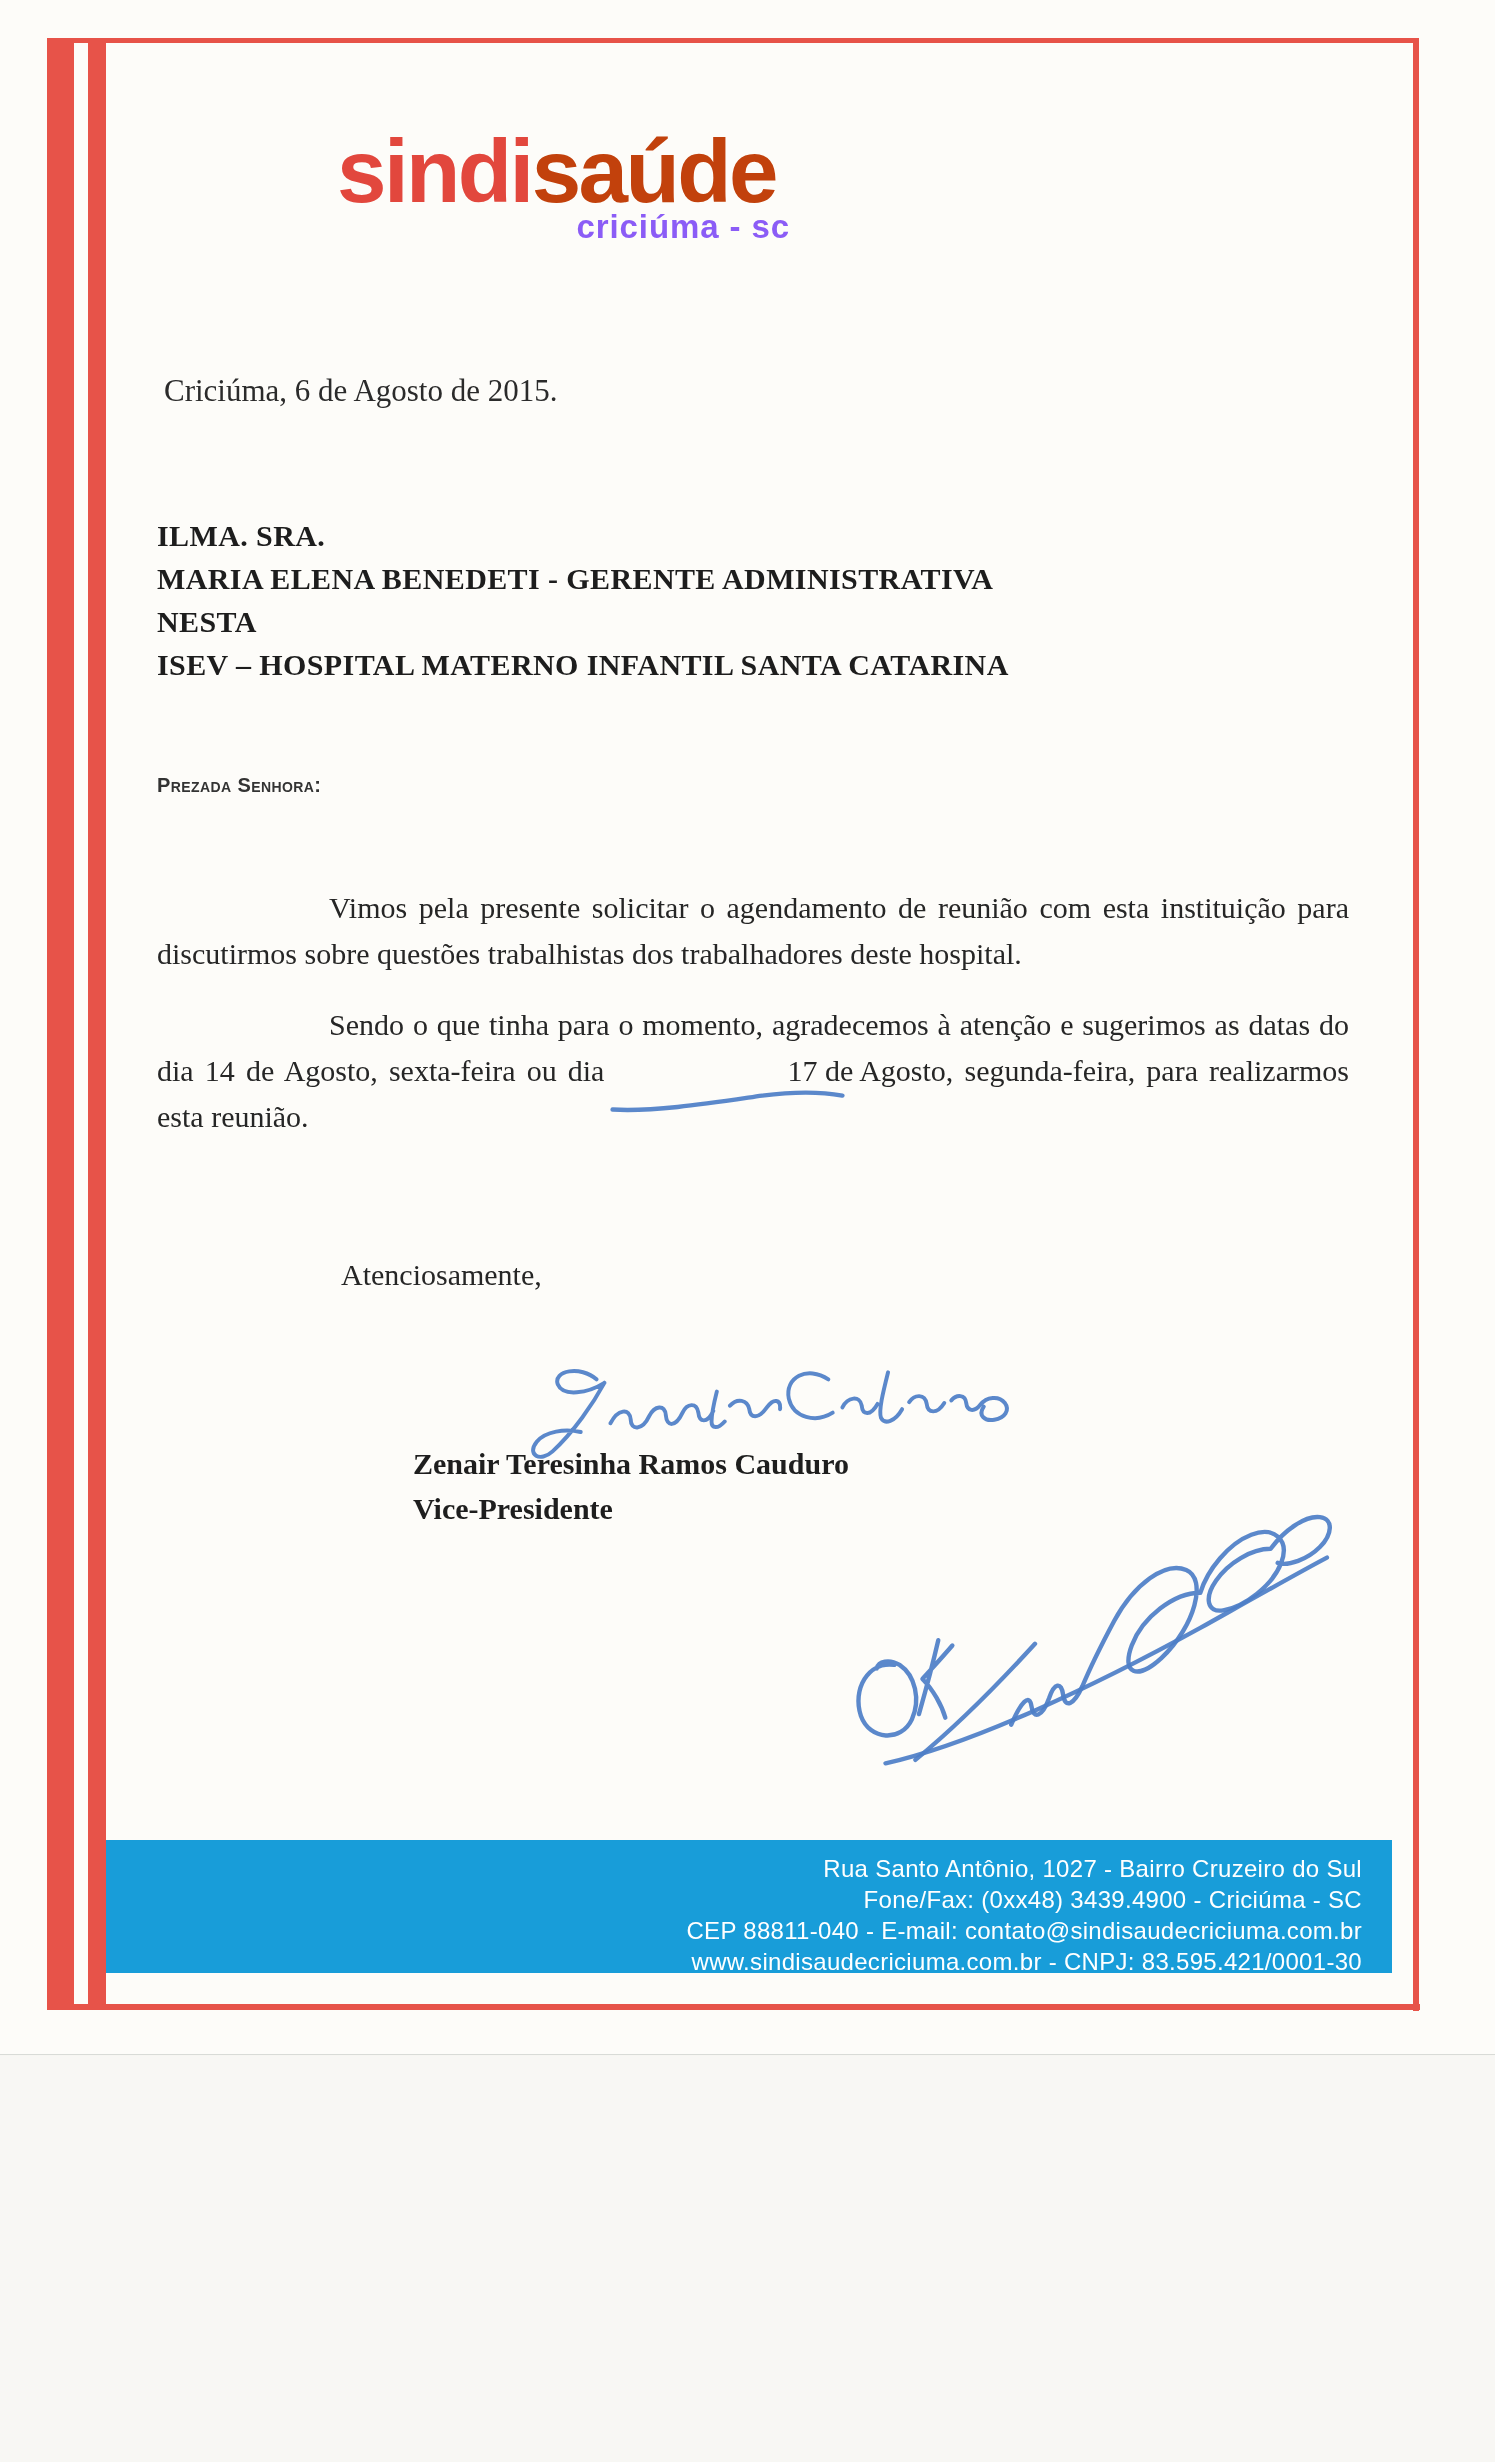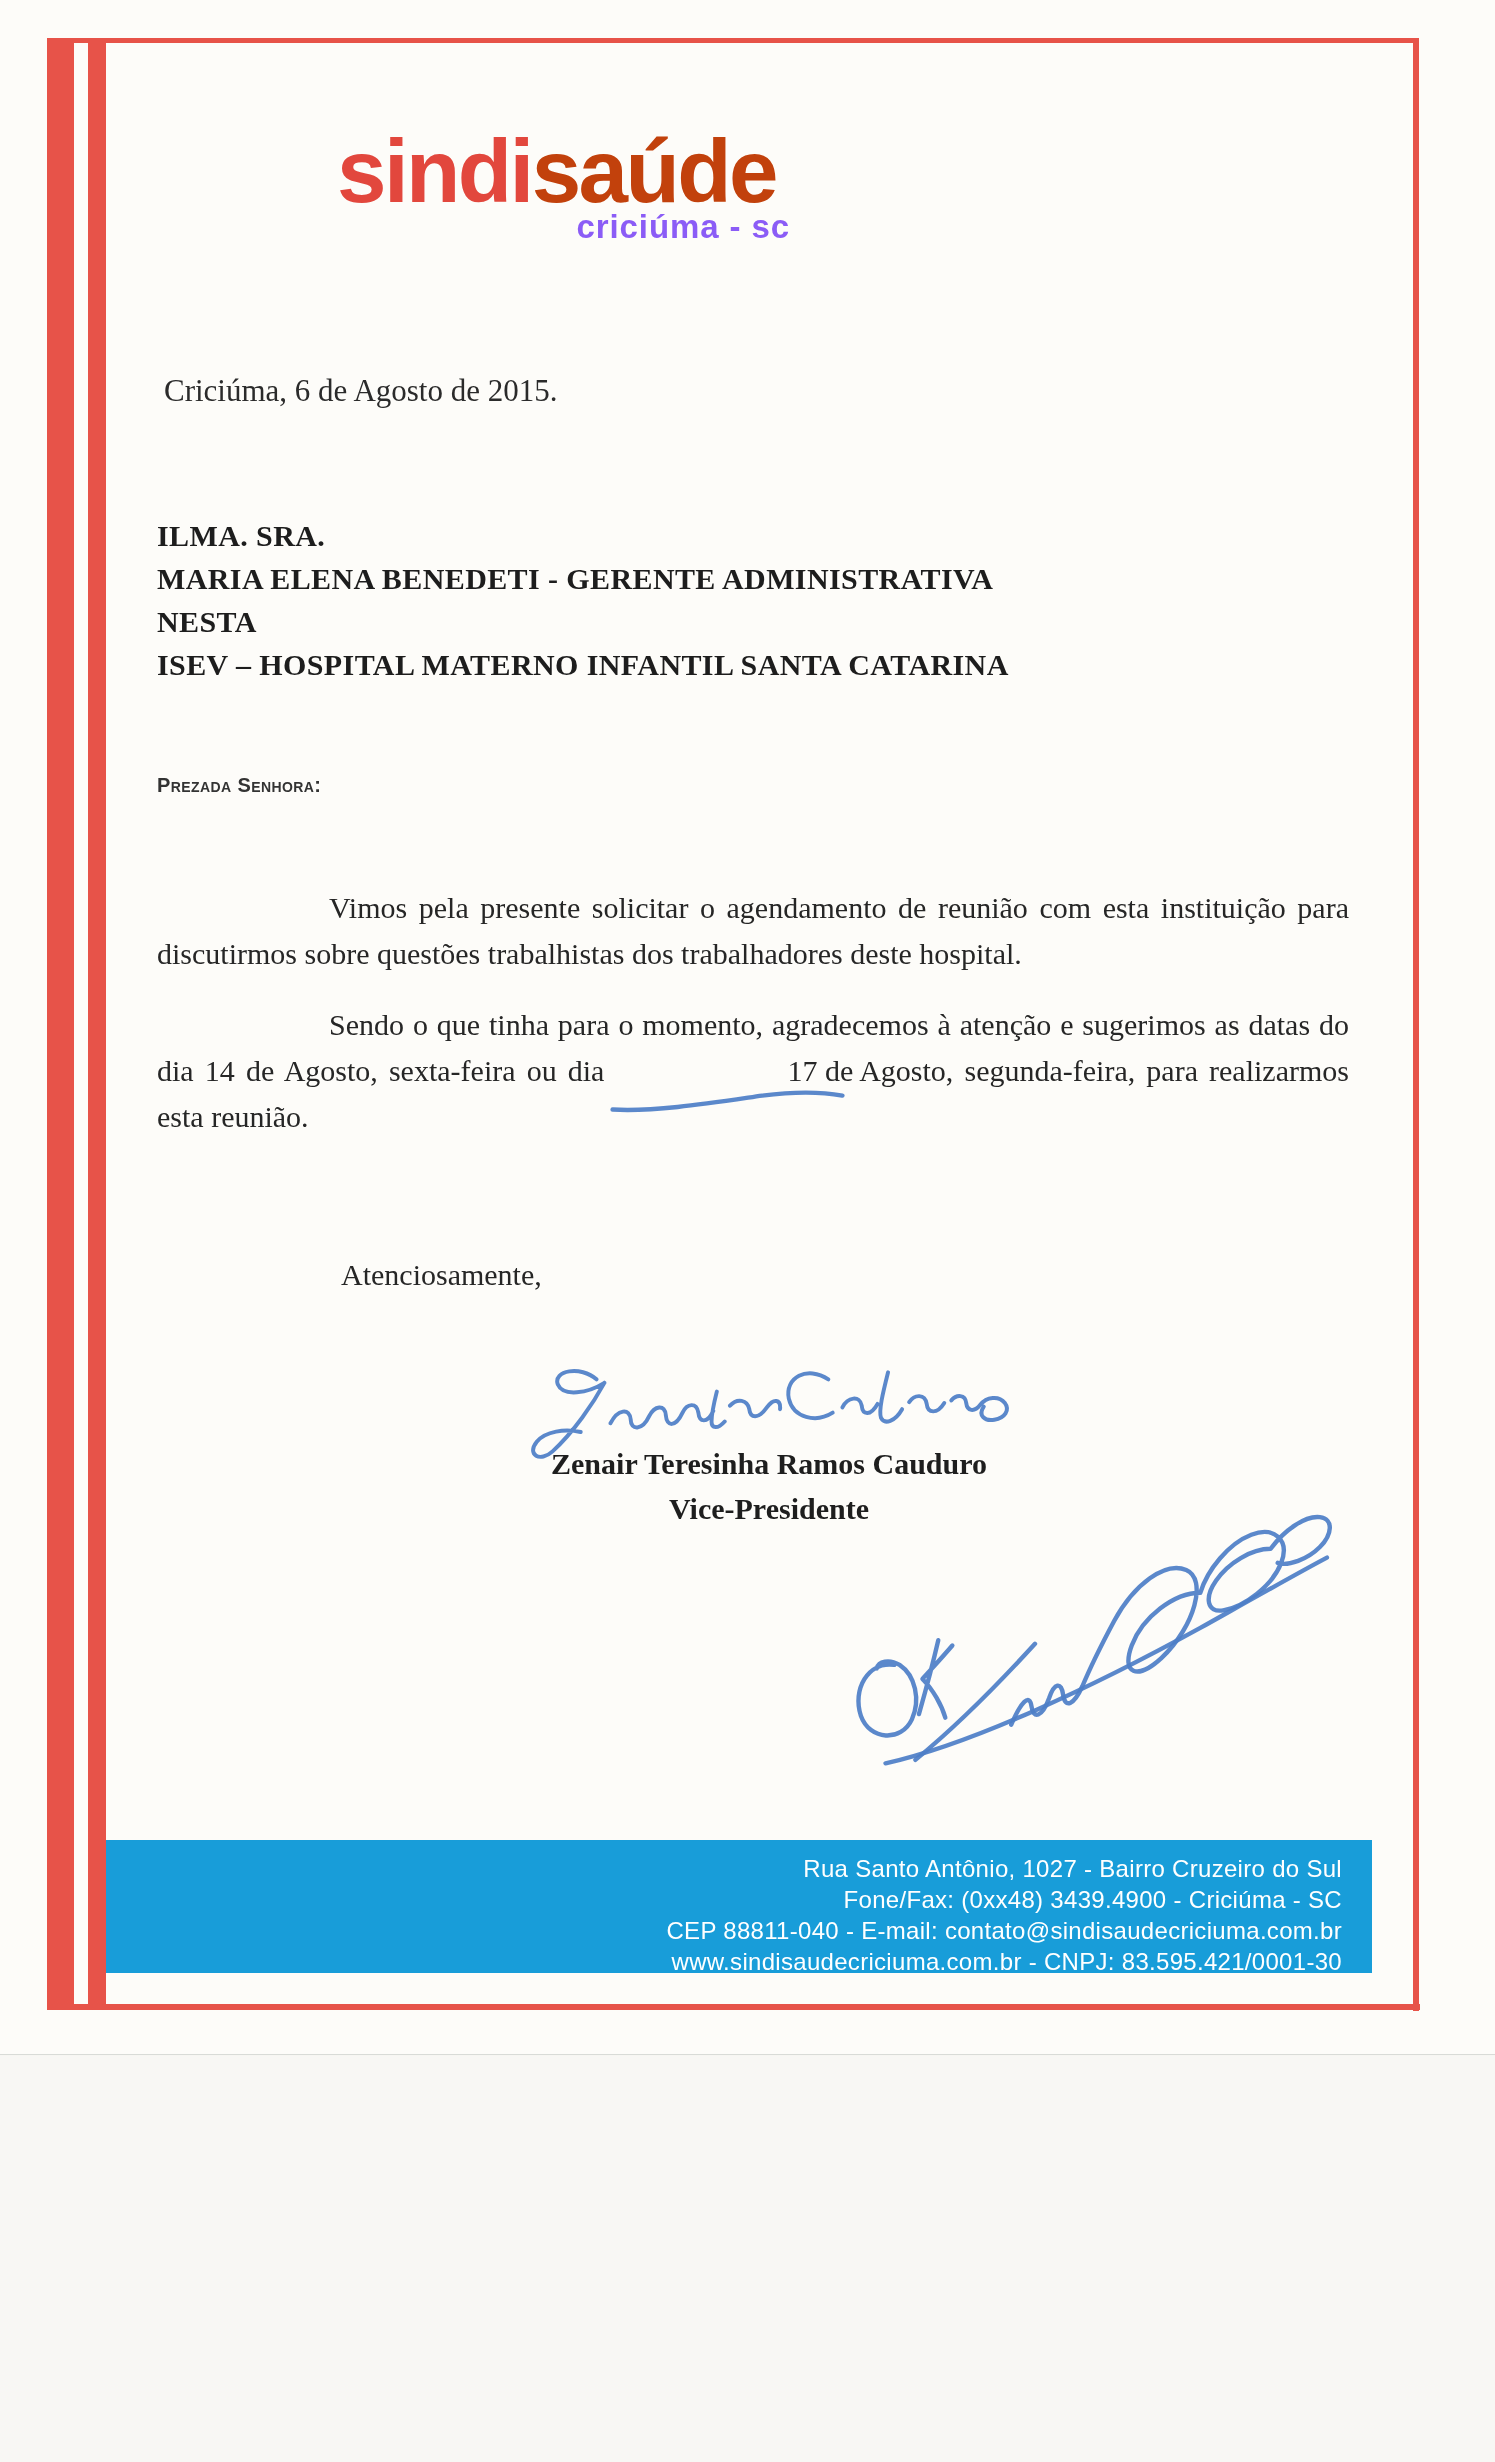--- a/index.html
+++ b/index.html
@@ -33,21 +33,21 @@
   .salutation{position:absolute;left:157px;top:774px;font-family:"Liberation Sans",sans-serif;
               font-weight:bold;font-size:20px;font-variant:small-caps;letter-spacing:0.4px;color:#333;}
   .bodytext{position:absolute;left:157px;top:885px;width:1192px;}
   .bodytext p{margin:0 0 24.6px 0;font-size:30px;line-height:46px;text-align:justify;
               text-indent:172px;color:#262626;}
   .hand-underline-wrap{position:relative;display:inline-block;}
   .hand-underline-wrap svg{position:absolute;left:-7px;bottom:-19.3px;pointer-events:none;}
   .closing{position:absolute;left:341px;top:1258px;font-size:30px;color:#262626;}
 
   .sig1{position:absolute;left:519px;top:1360px;}
-  .signer{position:absolute;left:413px;top:1447px;width:712px;text-align:center;
+  .signer{position:absolute;left:413px;top:1447px;width:712px;
           font-weight:bold;font-size:30px;color:#1e1e1e;}
   .signer .title{margin-top:10.6px;}
   .approval{position:absolute;left:831px;top:1489px;}
 
   
   .footer-bar{position:absolute;left:106px;top:1840px;width:1266px;height:133px;background:#189dd9;}
   .footer-text{padding:13px 30px 0 0;text-align:right;font-family:"Liberation Sans",sans-serif;
                font-size:24px;line-height:31px;color:#ffffff;letter-spacing:0.3px;}
   svg path{fill:none;}
   svg .ink{stroke:#4d7ec7;stroke-linecap:round;stroke-linejoin:round;opacity:0.92;}
@@ -105,21 +105,21 @@
     <div class="title">Vice-Presidente</div>
   </div>
 
   <svg class="approval" width="510" height="299" viewBox="0 0 580 340" aria-label="OK">
     <path class="ink" stroke-width="5" d="M72,200 C42,196 24,228 34,258 C44,286 80,288 92,262 C102,240 96,212 78,200 C66,193 54,196 52,204 M122,172 C116,198 108,228 100,256 M138,178 C126,192 113,206 104,216 M104,216 C116,228 126,246 130,260" style="stroke: rgb(77, 126, 199);"></path>
     <path class="ink" stroke-width="5" d="M96,308 C140,272 190,222 232,176" style="stroke: rgb(77, 126, 199);"></path>
     <path class="ink" stroke-width="5" d="M205,268 C216,242 226,232 228,247 C230,262 240,260 248,238 C254,220 262,219 264,234 C266,250 276,246 286,224 C296,200 306,180 322,150 C345,108 380,82 404,92 C428,102 414,156 376,192 C348,218 330,210 342,178 C354,146 390,118 420,118 C428,92 452,62 478,52 C504,42 522,58 512,84 C502,110 470,134 446,138 C428,141 424,124 438,104 C452,84 478,68 500,68 C516,46 540,30 556,32 C572,34 570,52 556,66 C542,80 520,88 508,84" style="stroke: rgb(77, 126, 199);"></path>
     <path class="ink" stroke-width="5" d="M62,312 C160,290 300,224 420,158 C470,130 530,96 564,78" style="stroke: rgb(77, 126, 199);"></path>
   </svg>
 
-  <div class="footer-bar" style="background: rgb(24, 157, 217);">
+  <div class="footer-bar" style="background: rgb(24, 157, 217); padding-left: 20px;">
     <div class="footer-text">
       <div>Rua Santo Antônio, 1027 - Bairro Cruzeiro do Sul</div>
       <div>Fone/Fax: (0xx48) 3439.4900 - Criciúma - SC</div>
       <div>CEP 88811-040 - E-mail: contato@sindisaudecriciuma.com.br</div>
       <div>www.sindisaudecriciuma.com.br - CNPJ: 83.595.421/0001-30</div>
     </div>
   </div>
 </div>
 
 

